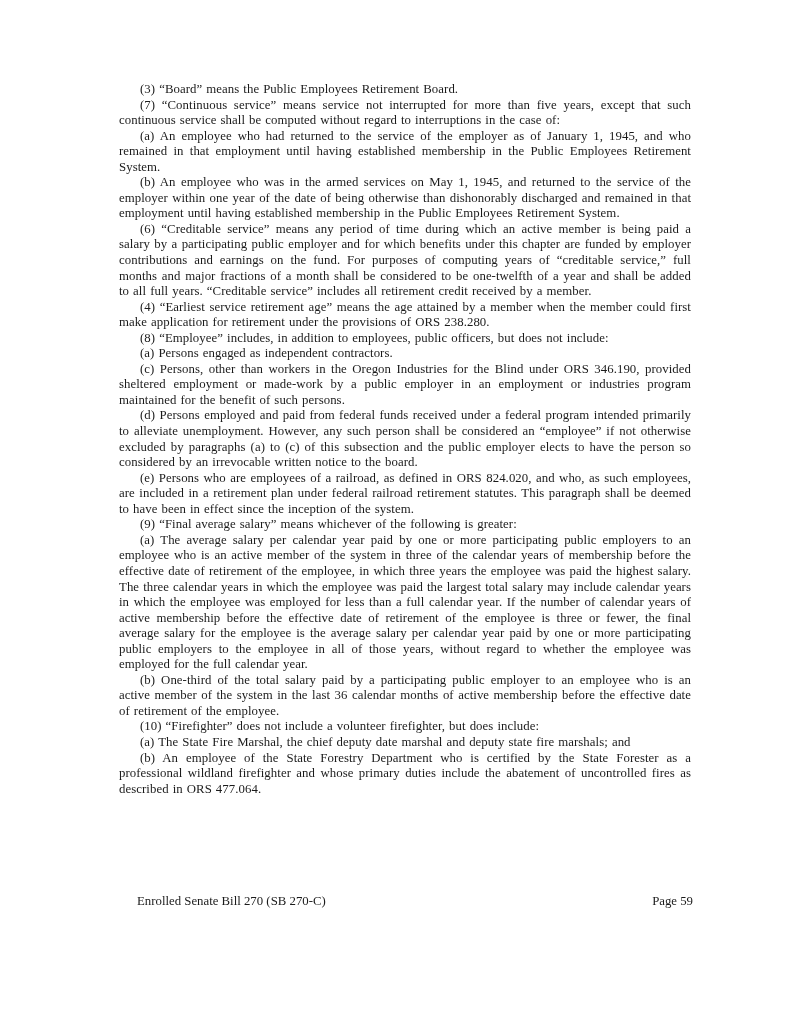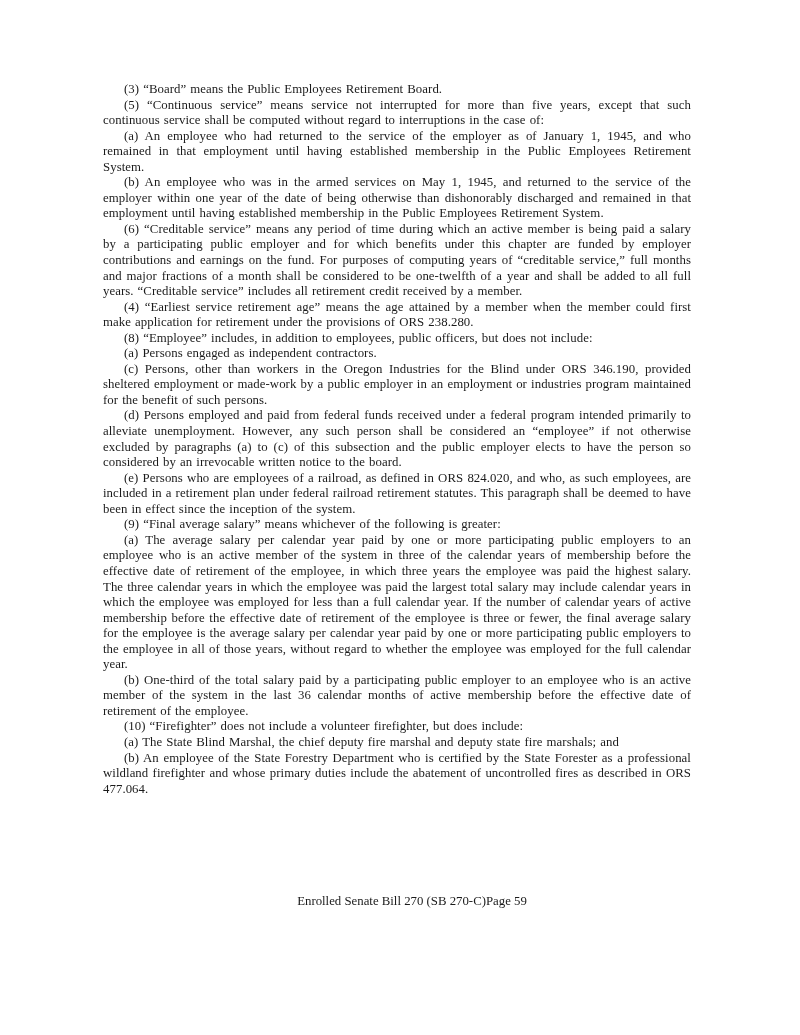--- a/index.html
+++ b/index.html
@@ -1,15 +1,15 @@
 <!DOCTYPE html>
 <html><head>
 <meta charset="utf-8">
 <style>
-  * { box-sizing: border-box; }
+  * { box-sizing: border-box; padding-left: 16px; }
   html, body { margin: 0; padding: 0; }
   body {
     width: 800px;
     height: 1035px;
     background: #ffffff;
     font-family: "Liberation Serif", "DejaVu Serif", serif;
     color: #1b1b1b;
   }
   .page {
     position: relative;
@@ -29,51 +29,51 @@
     padding: 0;
     text-indent: 21px;
     text-align: justify;
     font-size: 12.8px;
     line-height: 15.55px;
     word-spacing: 0.06em;
     letter-spacing: 0.005em;
   }
   .footer {
     position: absolute;
-    left: 118px;
+    left: 105px;
     top: 893px;
     width: 588px;
     display: flex;
-    justify-content: center;
+    justify-content: space-between;
     font-size: 12.8px;
     line-height: 16px;
   }
 </style>
 </head>
 <body>
 
 <div class="page">
 
   <div class="content">
     <p>(3) “Board” means the Public Employees Retirement Board.</p>
-    <p>(5) “Continuous service” means service not interrupted for more than five years, except that such continuous service shall be computed without regard to interruptions in the case of:</p>
+    <p>(7) “Continuous service” means service not interrupted for more than five years, except that such continuous service shall be computed without regard to interruptions in the case of:</p>
     <p>(a) An employee who had returned to the service of the employer as of January 1, 1945, and who remained in that employment until having established membership in the Public Employees Retirement System.</p>
     <p>(b) An employee who was in the armed services on May 1, 1945, and returned to the service of the employer within one year of the date of being otherwise than dishonorably discharged and remained in that employment until having established membership in the Public Employees Retirement System.</p>
     <p>(6) “Creditable service” means any period of time during which an active member is being paid a salary by a participating public employer and for which benefits under this chapter are funded by employer contributions and earnings on the fund. For purposes of computing years of “creditable service,” full months and major fractions of a month shall be considered to be one-twelfth of a year and shall be added to all full years.  “Creditable service” includes all retirement credit received by a member.</p>
     <p>(4) “Earliest service retirement age” means the age attained by a member when the member could first make application for retirement under the provisions of ORS 238.280.</p>
     <p>(8) “Employee” includes, in addition to employees, public officers, but does not include:</p>
     <p>(a) Persons engaged as independent contractors.</p>
     <p>(c) Persons, other than workers in the Oregon Industries for the Blind under ORS 346.190, provided sheltered employment or made-work by a public employer in an employment or industries program maintained for the benefit of such persons.</p>
     <p>(d) Persons employed and paid from federal funds received under a federal program intended primarily to alleviate unemployment. However, any such person shall be considered an “employee” if not otherwise excluded by paragraphs (a) to (c) of this subsection and the public employer elects to have the person so considered by an irrevocable written notice to the board.</p>
     <p>(e) Persons who are employees of a railroad, as defined in ORS 824.020, and who, as such employees, are included in a retirement plan under federal railroad retirement statutes. This paragraph shall be deemed to have been in effect since the inception of the system.</p>
     <p>(9) “Final average salary” means whichever of the following is greater:</p>
     <p>(a) The average salary per calendar year paid by one or more participating public employers to an employee who is an active member of the system in three of the calendar years of membership before the effective date of retirement of the employee, in which three years the employee was paid the highest salary. The three calendar years in which the employee was paid the largest total salary may include calendar years in which the employee was employed for less than a full calendar year. If the number of calendar years of active membership before the effective date of retirement of the employee is three or fewer, the final average salary for the employee is the average salary per calendar year paid by one or more participating public employers to the employee in all of those years, without regard to whether the employee was employed for the full calendar year.</p>
     <p>(b) One-third of the total salary paid by a participating public employer to an employee who is an active member of the system in the last 36 calendar months of active membership before the effective date of retirement of the employee.</p>
     <p>(10) “Firefighter” does not include a volunteer firefighter, but does include:</p>
-    <p>(a) The State Blind Marshal, the chief deputy fire marshal and deputy state fire marshals; and</p>
+    <p>(a) The State Fire Marshal, the chief deputy date marshal and deputy state fire marshals; and</p>
     <p>(b) An employee of the State Forestry Department who is certified by the State Forester as a professional wildland firefighter and whose primary duties include the abatement of uncontrolled fires as described in ORS 477.064.</p>
   </div>
 
   <div class="footer">
     <span>Enrolled Senate Bill 270 (SB 270-C)</span>
     <span>Page 59</span>
   </div>
 
 </div>
 

